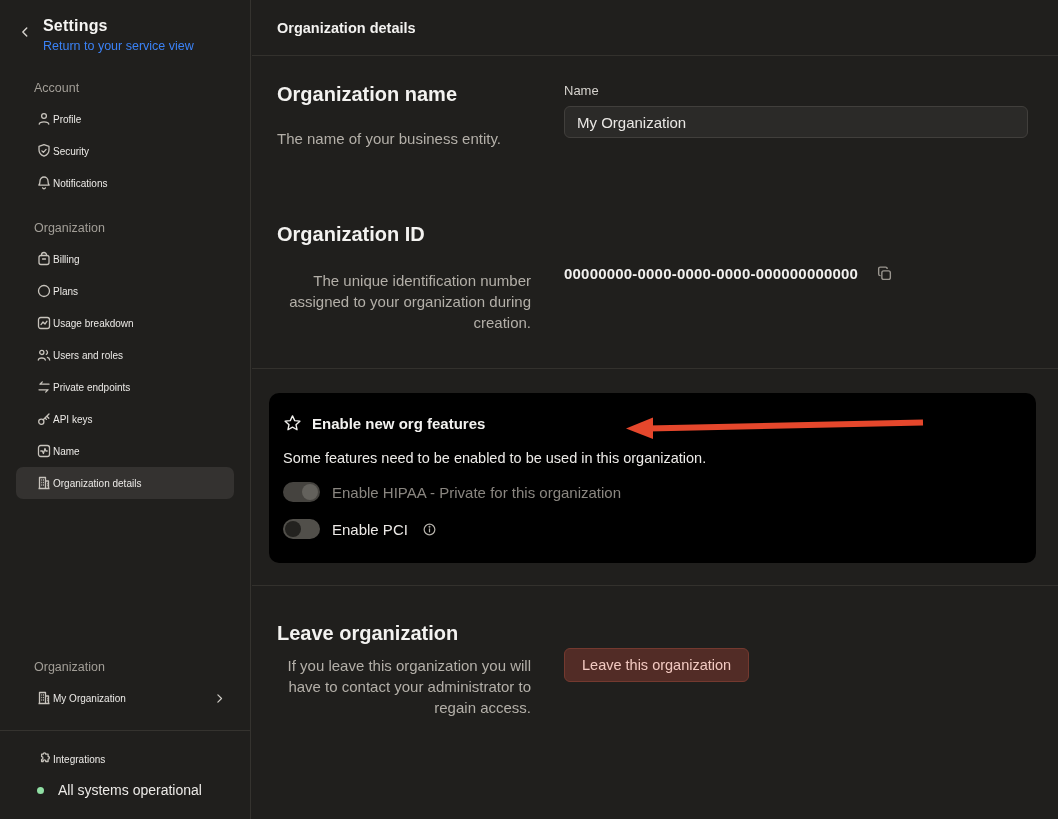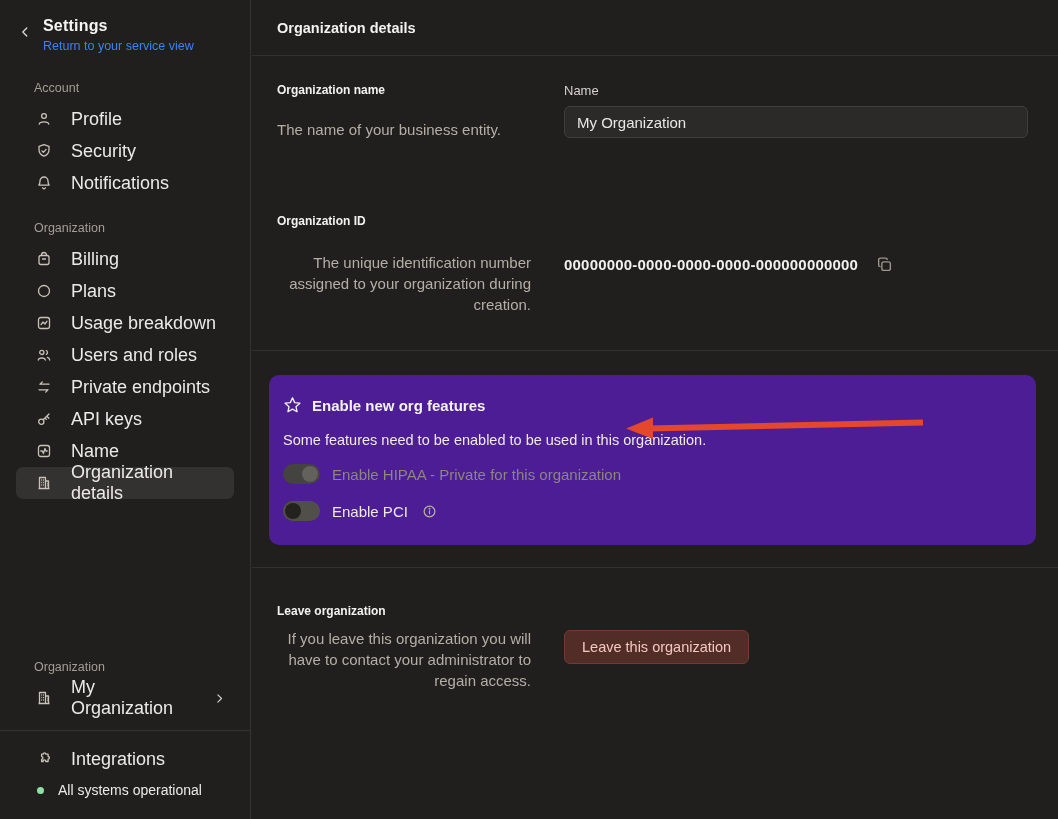--- a/index.html
+++ b/index.html
@@ -10,60 +10,60 @@
   
   .sidebar { position:absolute; left:0; top:0; width:251px; height:819px;
              border-right:1px solid #35332f; display:flex; flex-direction:column; background:#201f1d; }
   .side-header { display:flex; align-items:flex-start; gap:9px; padding:17px 14px 0 16px; }
   .back-btn { margin-top:6px; width:18px; height:18px; display:flex; align-items:center; justify-content:center;
               color:#d8d5d0; cursor:pointer; flex-shrink:0; }
   .side-title { font-size:16px; font-weight:bold; color:#f6f5f3; letter-spacing:.2px; }
   .side-subtitle { font-size:12.5px; color:#3b82f6; margin-top:4px; }
   .section-label { font-size:12.5px; color:#a29e97; margin:28px 0 8px 34px; }
   .section-label.tight { margin-top:22px; }
-  .nav-item { display:flex; align-items:center; gap:19px; height:32px; margin:0 16px; padding:0 8px 0 20px;
-              border-radius:7px; font-size:18px; color:#eceae7; cursor:pointer; }
+  .nav-item { display:flex; align-items:center; gap:1px; height:32px; margin:0 16px; padding:0 8px 0 20px;
+              border-radius:7px; font-size:10px; color:#eceae7; cursor:pointer;text-align:center; }
   .nav-item.selected { background:#343230; }
   .nav-item .ic { width:16px; height:16px; color:#c7c3bc; flex-shrink:0; display:flex; }
   .nav-item .ic svg { width:16px; height:16px; }
   .spacer { flex:1; }
   .chev-right { margin-left:auto; color:#cfccc6; display:flex; }
   .side-divider { border-top:1px solid #35332f; margin-top:16px; }
   .bottom-block { padding:12px 0 14px 0; }
   .status-row { display:flex; align-items:center; gap:14px; height:30px; margin:0 16px; padding-left:21px; font-size:14px; }
   .status-dot { width:7px; height:7px; border-radius:50%; background:#90dfa4; flex-shrink:0; }
 
   
   .main { position:absolute; left:252px; top:0; width:806px; height:819px; }
   .main-header { height:56px; display:flex; align-items:center; padding-left:25px;
                  border-bottom:1px solid #33312d; }
   .main-header h1 { font-size:14.5px; font-weight:bold; color:#f3f2f0; }
   .content { padding:0 30px 0 25px; }
   .settings-row { display:flex; }
   .row-left { width:287px; flex-shrink:0; }
   .row-right { flex:1; }
-  h3.sec-title { font-size:12px; font-weight:bold; color:#f3f2f0; }
+  h3.sec-title { font-size:20px; font-weight:bold; color:#f3f2f0; }
   p.sec-desc { font-size:15px; color:#b3afa8; line-height:21px; }
   .row-org-name { margin-top:27px; }
   .row-org-name .sec-title { margin-bottom:22px; }
   .field-label { font-size:13px; color:#d6d3ce; }
   .text-input { margin-top:8px; width:100%; height:32px; background:#2b2a28; border:1px solid #413f3c;
                 border-radius:6px; padding:0 12px; color:#e9e7e4; font-size:15px; font-family:"Liberation Sans",sans-serif; }
   .row-org-id { margin-top:74px; }
   .row-org-id .sec-title { margin-bottom:24px; }
   .narrow { width:254px;text-align:right; }
   .uuid-row { display:flex; align-items:center; gap:18px; margin-top:42px; }
   .uuid { font-size:15px; color:#f1f0ee; letter-spacing:.2px;font-weight:bold; }
   .copy-btn { color:#9a968f; cursor:pointer; display:flex; }
   .divider { border-top:1px solid #33312d; }
   .div-1 { margin-top:35px; }
   .div-2 { margin-top:22px; }
 
   
-  .card { margin:24px 22px 0 17px; background:#4c1d95; border-radius:10px; padding:21px 16px 23px 14px; }
+  .card { margin:24px 22px 0 17px; background:#000000; border-radius:10px; padding:21px 16px 23px 14px; }
   .card-title-row { display:flex; align-items:center; gap:10px; }
   .card-title-row .star { color:#f0efec; display:flex; }
   .card-title { font-size:15px; font-weight:bold; color:#f3f2f0; }
   .card-desc { font-size:14.5px; color:#edebe8; margin-top:17px; }
   .toggle-row { display:flex; align-items:center; gap:12px; margin-top:15px; height:22px; }
   .toggle { width:37px; height:20px; border-radius:10px; position:relative; flex-shrink:0; cursor:pointer; }
   .toggle .knob { position:absolute; top:2px; width:16px; height:16px; border-radius:50%; }
   .toggle.on-disabled { background:#45433f; }
   .toggle.on-disabled .knob { right:2px; background:#63615c; }
   .toggle.off { background:#514f4a; }

